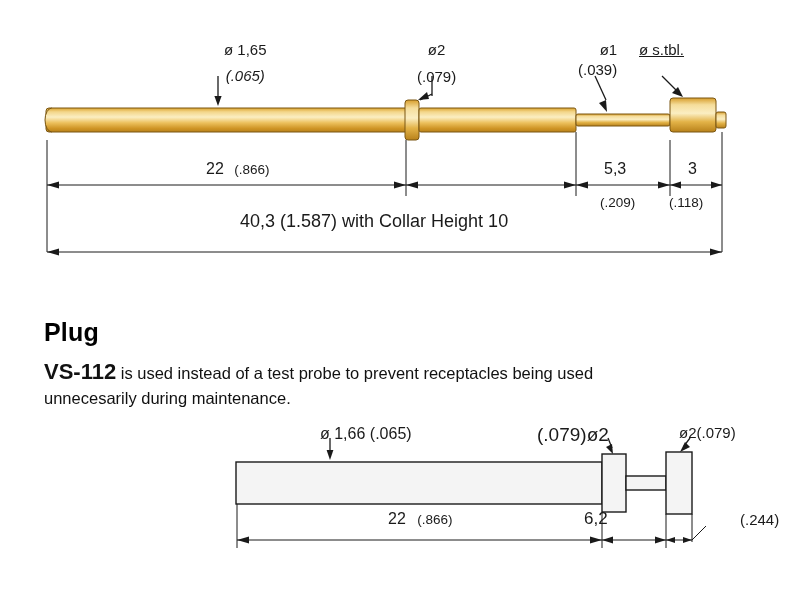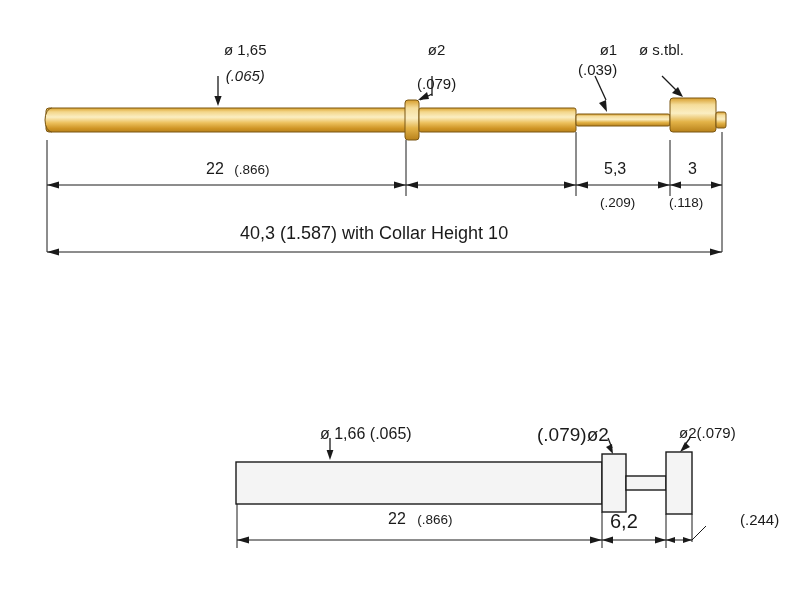--- a/index.html
+++ b/index.html
@@ -122,46 +122,52 @@
     <polygon points="722,252 710,248.5 710,255.5" fill="#1a1a1a"></polygon>
   </svg>
 
   <div class="abs lbl" style="left:224px; top:42px; text-align:center;">
     <div>ø 1,65</div>
     <div class="small" style="margin-top:9px;font-style:italic;">(.065)</div>
   </div>
 
   <div class="abs lbl" style="left:417px; top:42px; text-align:center;">
     <div>ø2</div>
-    <div class="small" style="margin-top:17px;">(.079)</div>
+    <div class="small" style="margin-top:10px;">(.079)</div>
   </div>
 
   <div class="abs lbl" style="left:578px; top:42px; text-align:right;">
     <div>ø1</div>
     <div class="small" style="margin-top:3px;">(.039)</div>
   </div>
 
-  <div class="abs lbl" style="left:639px; top:42px;">
+  <div class="abs lbl" style="left:639px; top:42px;text-decoration:underline;">
     <div>ø s.tbl.</div>
   </div>
 
   <div class="abs" style="left:206px; top:160px;">
     <span class="lbl" style="font-size:16px;">22</span>
     <span class="lbl small" style="margin-left:6px;">(.866)</span>
   </div>
 
 
   <div class="abs lbl" style="left:604px; top:160px; font-size:16px;">5,3</div>
   <div class="abs lbl small" style="left:600px; top:196px;">(.209)</div>
 
   <div class="abs lbl" style="left:688px; top:160px; font-size:16px;">3</div>
   <div class="abs lbl small" style="left:669px; top:196px;">(.118)</div>
 
-  <div class="abs lbl" style="left:240px; top:224px; font-size:18px;">40,3 (1.587) with Collar Height 10</div>
-
+  <div class="abs lbl" style="left:240px; top:212px; font-size:18px;">40,3 (1.587) with Collar Height 10</div>
+
+  <div class="textblock" style="left:44px; top:318px;">
+    <div class="plug-title">Plug</div>
+    <div class="para" style="margin-top:10px;">
+      <span class="vs-name">VS-112</span><span> is used instead of a test probe to prevent receptacles being used unnecesarily during maintenance.</span>
+    </div>
+  </div>
 
   <svg class="abs" style="left:0; top:430px;" width="798" height="162" viewBox="0 0 798 162">
 
     <rect x="236" y="32" width="366" height="42" fill="#f4f4f4" stroke="#1a1a1a" stroke-width="1.4"></rect>
 
     <rect x="602" y="24" width="24" height="58" fill="#f4f4f4" stroke="#1a1a1a" stroke-width="1.4"></rect>
 
     <rect x="626" y="46" width="40" height="14" fill="#f4f4f4" stroke="#1a1a1a" stroke-width="1.4"></rect>
 
     <rect x="666" y="22" width="26" height="62" fill="#f4f4f4" stroke="#1a1a1a" stroke-width="1.4"></rect>
@@ -198,17 +204,17 @@
 
   <div class="abs lbl" style="left:537px; top:425px; font-size:19px;">(.079)ø2</div>
 
   <div class="abs lbl" style="left:679px; top:425px; font-size:15px;">ø2(.079)</div>
 
   <div class="abs" style="left:388px; top:510px;">
     <span class="lbl" style="font-size:16px;">22</span>
     <span class="lbl small" style="margin-left:7px;">(.866)</span>
   </div>
 
-  <div class="abs lbl" style="left:610px; top:510px; font-size:20px;">6,2</div>
+  <div class="abs lbl" style="left:584px; top:510px; font-size:17px;">6,2</div>
 
   <div class="abs lbl" style="left:700px; top:512px; font-size:15px;margin-left:40px;">(.244)</div>
 
 </div>
 
 </body></html>

